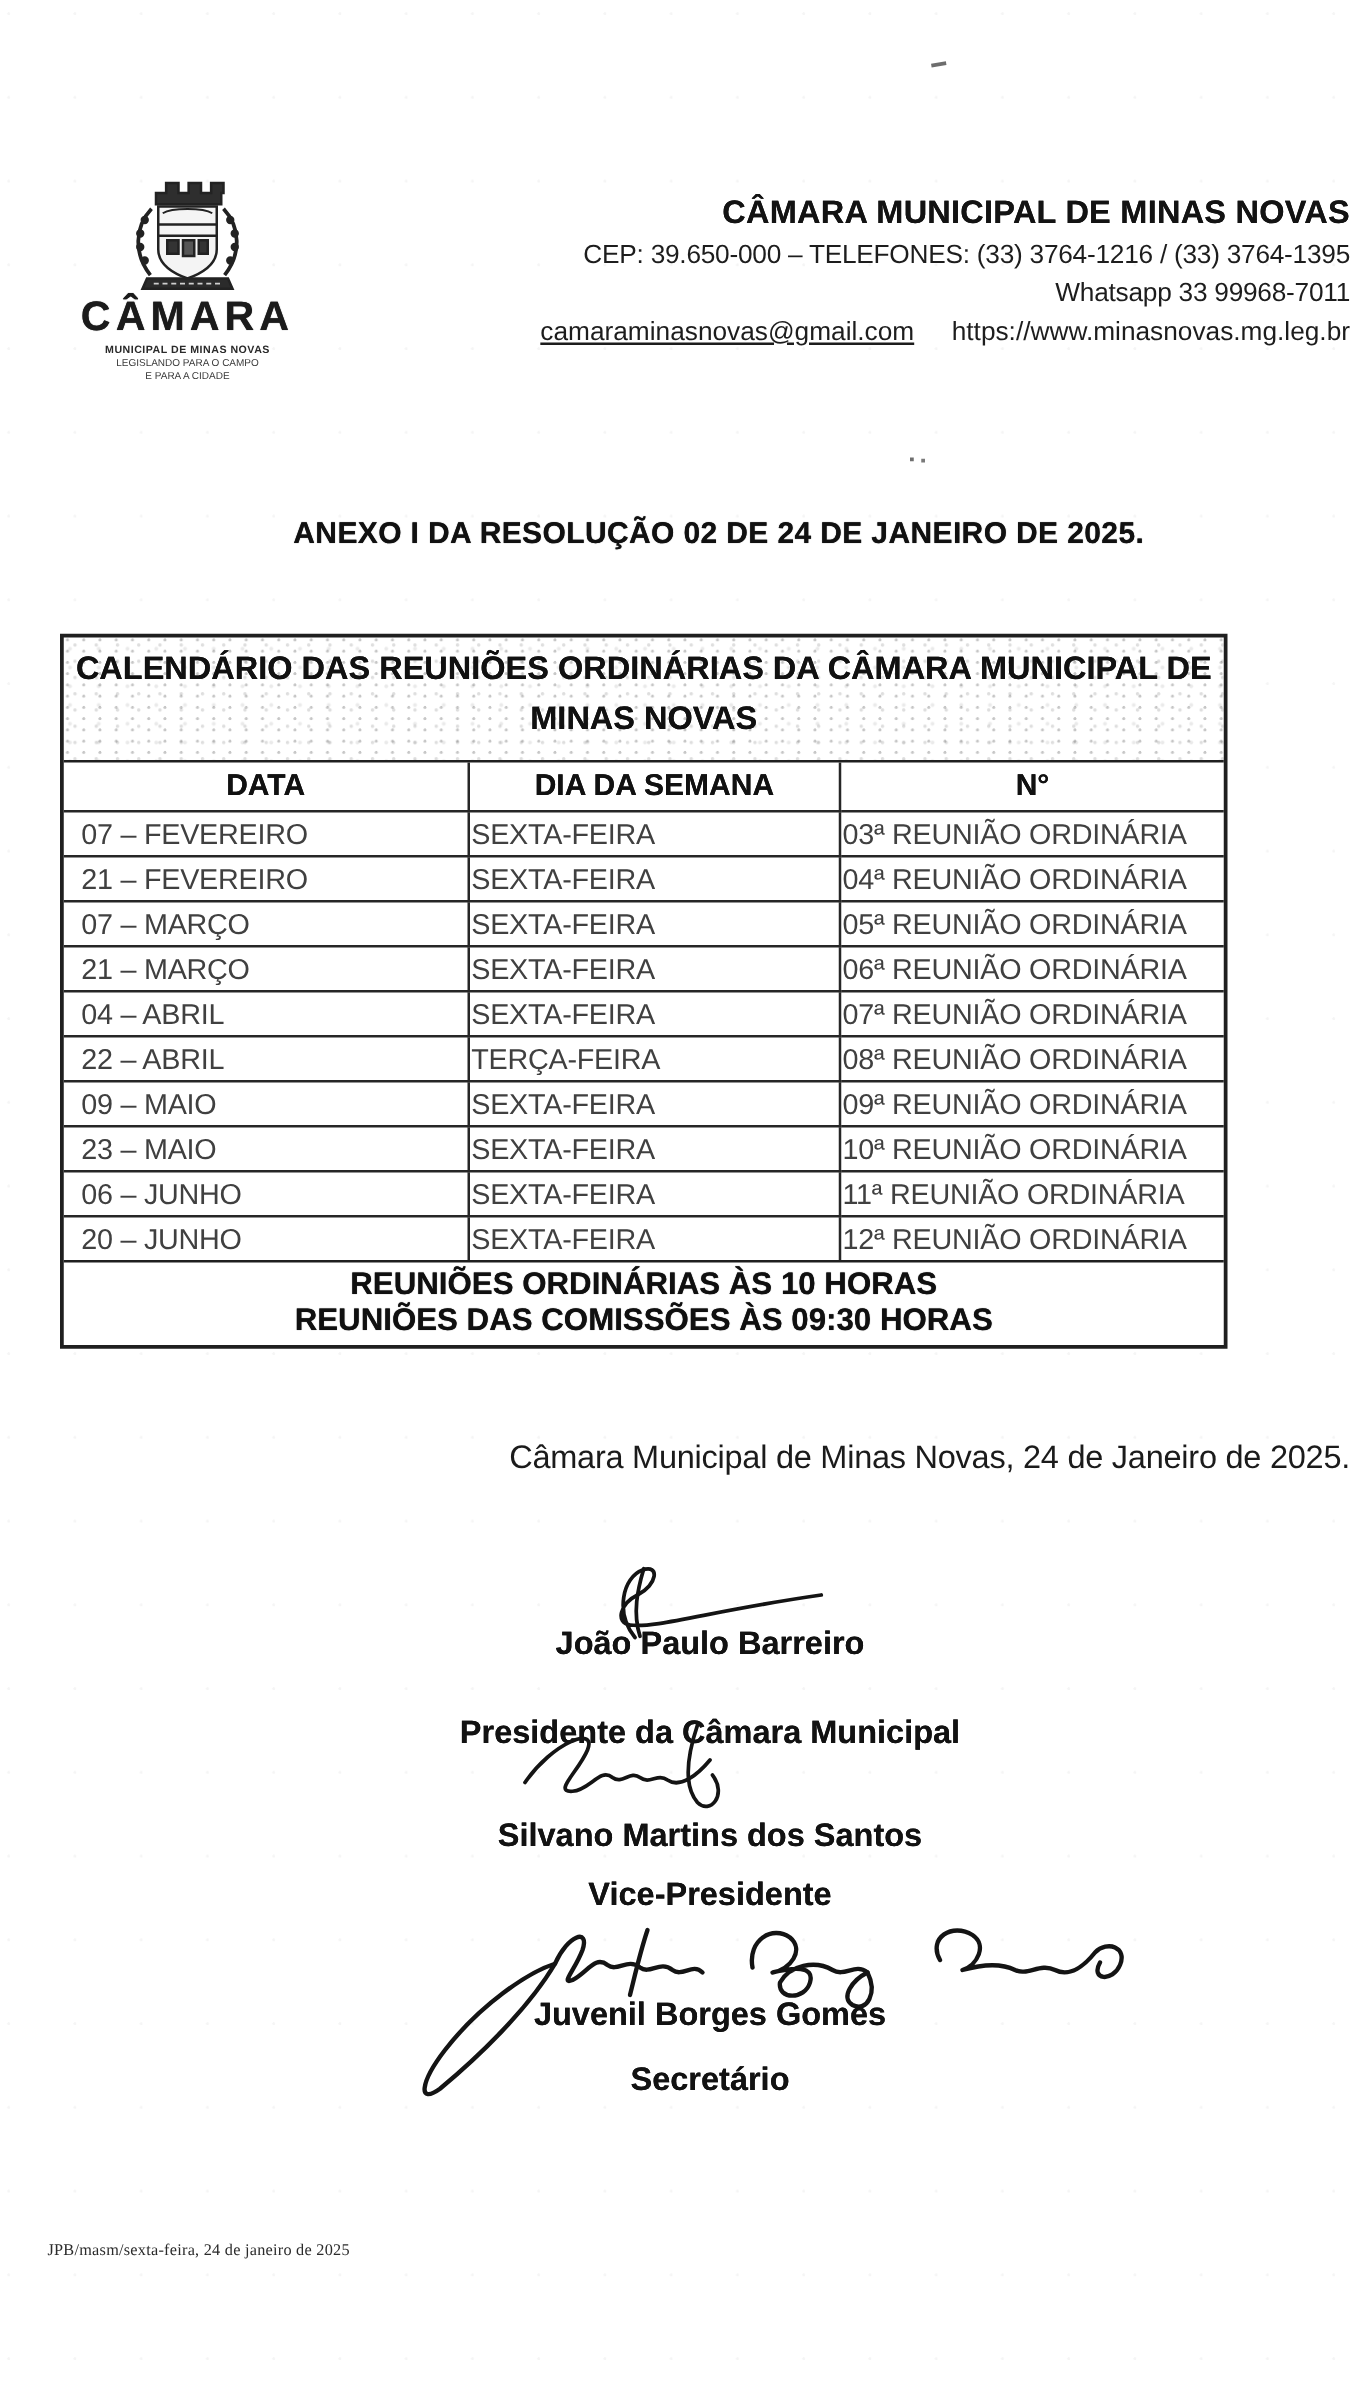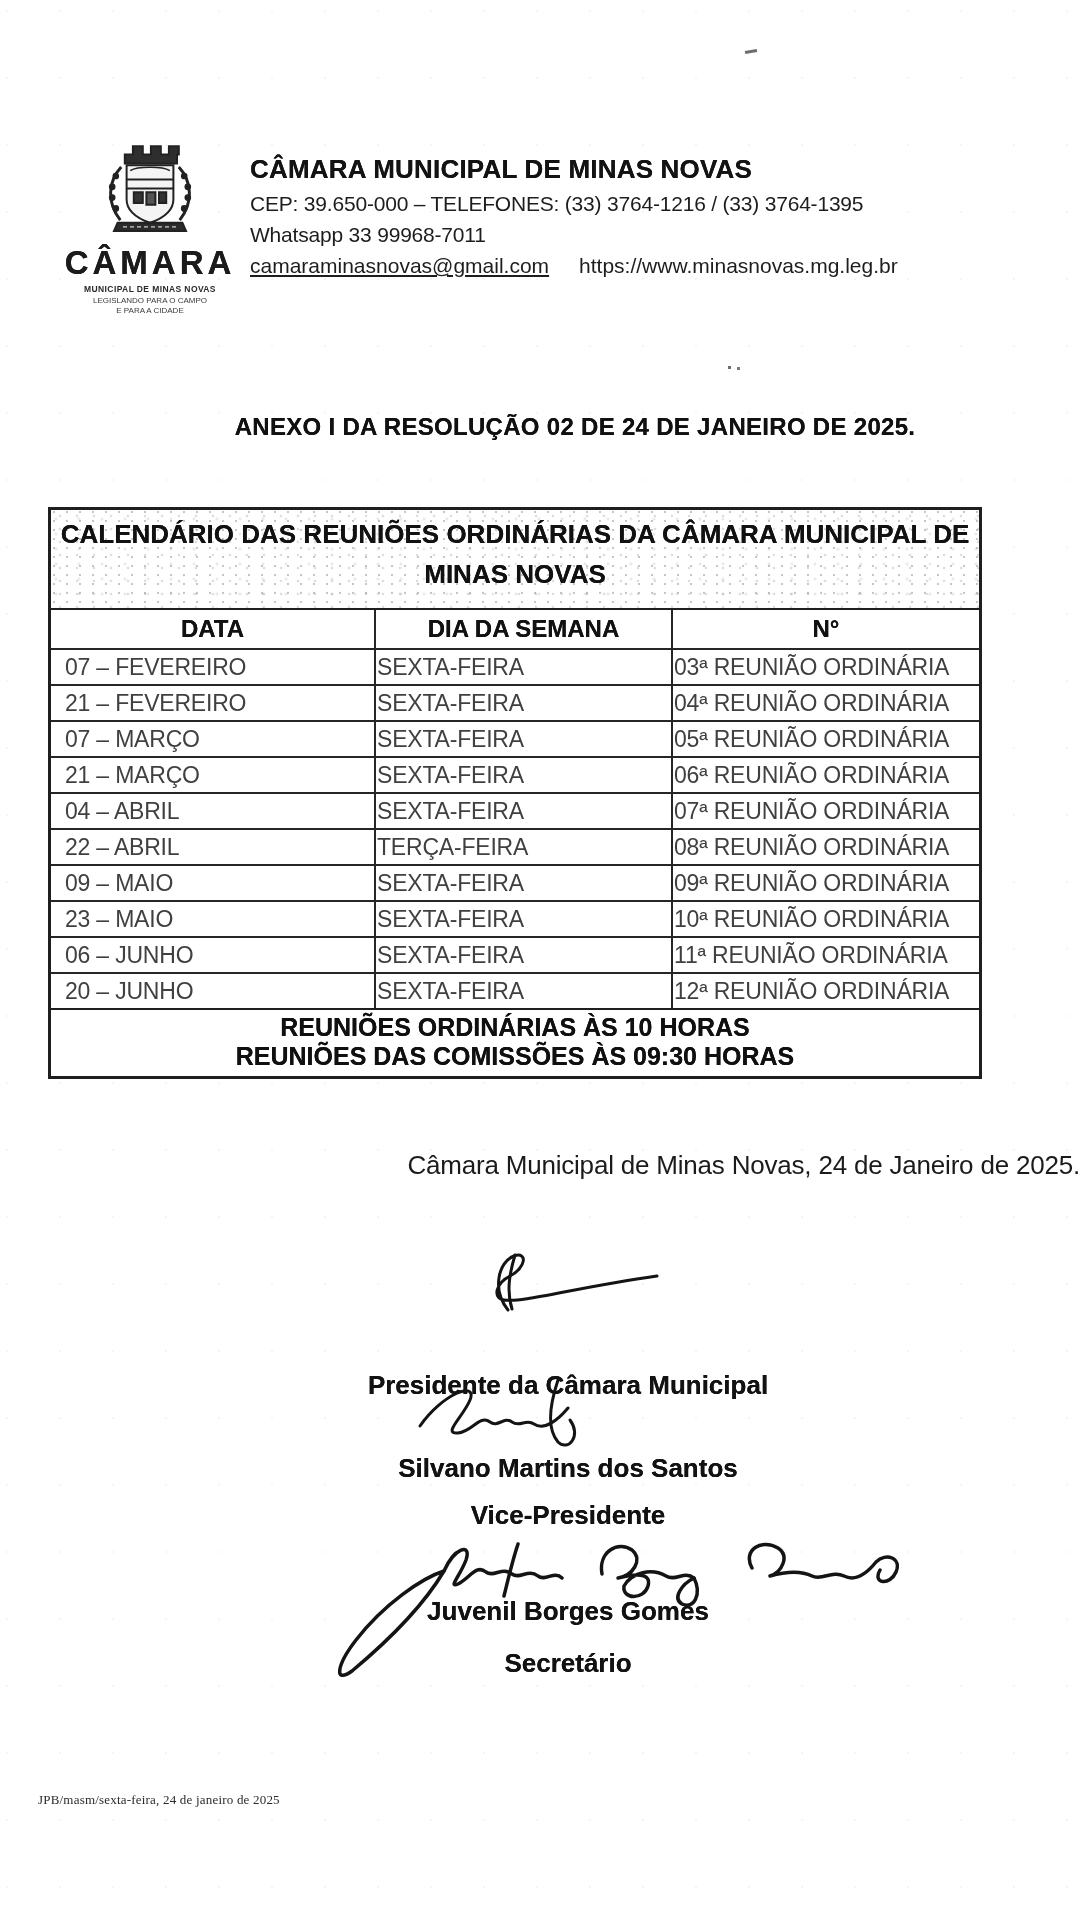--- a/index.html
+++ b/index.html
@@ -5,25 +5,25 @@
   html,body{margin:0;padding:0;background:#ffffff;}
   .page{
     position:relative;width:1080px;height:1920px;background:#ffffff;
     font-family:"Liberation Sans",sans-serif;color:#161616;overflow:hidden;
     background-image:radial-gradient(circle at 7px 11px, rgba(60,60,60,0.05) 1px, transparent 1.4px);
     background-size:53px 67px;
   }
   
   .logo{position:absolute;left:55px;top:136px;width:190px;text-align:center;}
   .crest{display:block;margin:0 auto;}
-  .logo-word{font-weight:bold;font-size:33px;letter-spacing:4px;color:#1b1b1b;margin-top:10px;
+  .logo-word{font-weight:bold;font-size:33px;letter-spacing:4px;color:#1b1b1b;margin-top:0;
              text-shadow:0 0 0.6px #1b1b1b;}
   .logo-sub{font-size:8.5px;font-weight:bold;letter-spacing:.4px;color:#2a2a2a;margin-top:2px;}
   .logo-motto{font-size:8px;color:#3a3a3a;line-height:10px;margin-top:2px;}
-  .head-text{position:absolute;left:250px;top:154px;width:830px;text-align:left;}
+  .head-text{position:absolute;left:250px;top:154px;width:830px;text-align:right;}
   .org-name{font-weight:bold;font-size:26px;letter-spacing:.2px;color:#131313;text-shadow:0 0 0.5px #131313;}
   .head-line{font-size:21px;color:#1d1d1d;margin-top:7px;letter-spacing:-0.2px;}
   .email-line{font-size:21px;color:#1d1d1d;margin-top:7px;}
   .email{text-decoration:underline;margin-right:30px;}
   .speck-a{position:absolute;left:745px;top:50px;width:12px;height:3px;background:#2f2f2f;opacity:.7;transform:rotate(-9deg);}
   .speck-b{position:absolute;left:728px;top:366px;width:3px;height:3px;background:#4a4a4a;opacity:.8;box-shadow:9px 1px 0 #5a5a5a;}
   
   .doc-title{position:absolute;left:70px;top:413px;width:1010px;text-align:center;
              font-weight:bold;font-size:24px;letter-spacing:.3px;color:#111;text-shadow:0 0 0.6px #111;}
   
@@ -187,20 +187,21 @@
       <div>REUNIÕES DAS COMISSÕES ÀS 09:30 HORAS</div>
     </div>
   </div>
 
   <div class="center-col date-line">Câmara Municipal de Minas Novas, 24 de Janeiro de 2025.</div>
 
   <svg class="sig sig1" width="215" height="72" viewBox="0 0 215 72">
     <path stroke-width="3" d="M56,64 C40,44 46,16 62,10 C76,5 74,22 58,30 C44,37 40,52 52,54 C72,57 120,42 205,30"></path>
     <path stroke-width="3" d="M63,9 C58,26 54,44 60,63"></path>
   </svg>
+  <div class="center-col sig-name n1">João Paulo Barreiro</div>
   <div class="center-col sig-name r1">Presidente da Câmara Municipal</div>
 
   <svg class="sig sig2" width="225" height="86" viewBox="0 0 225 86">
     <path stroke-width="3" d="M14,56 C36,24 72,10 64,30 C57,47 36,64 52,63 C66,62 74,44 84,52 C92,58 98,46 106,52 C114,58 120,48 128,54 C138,61 152,50 162,38"></path>
     <path stroke-width="3" d="M152,10 C144,34 140,58 152,72 C162,82 176,66 164,50"></path>
   </svg>
   <div class="center-col sig-name n2">Silvano Martins dos Santos</div>
   <div class="center-col sig-name r2">Vice-Presidente</div>
 
   <svg class="sig sig3" width="595" height="172" viewBox="0 0 595 172">

